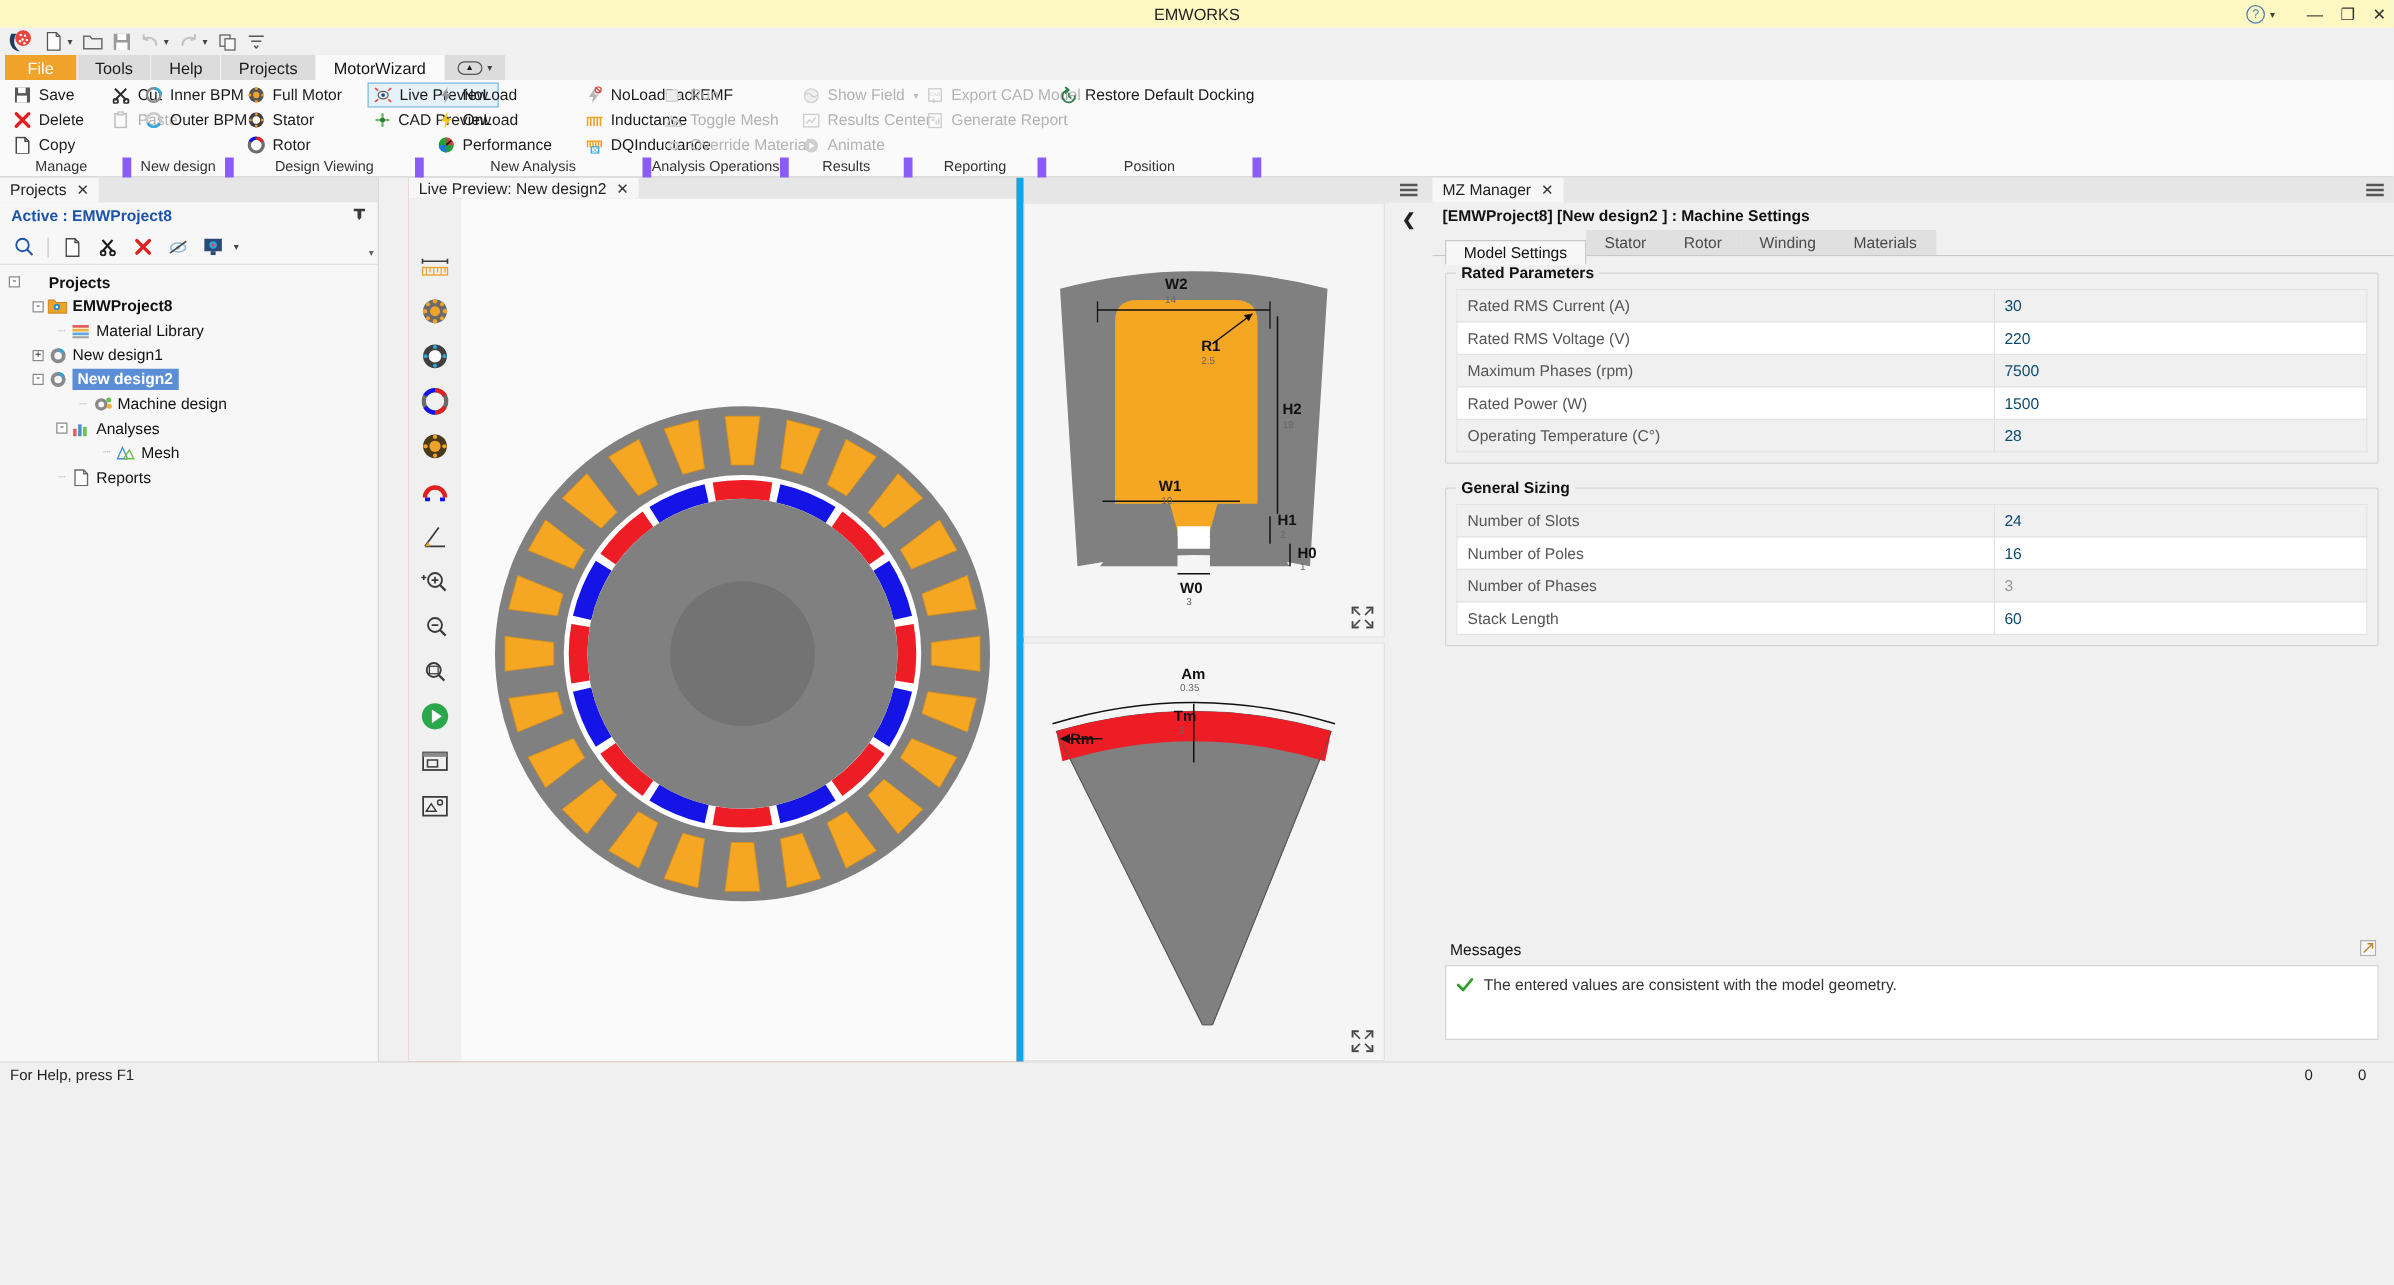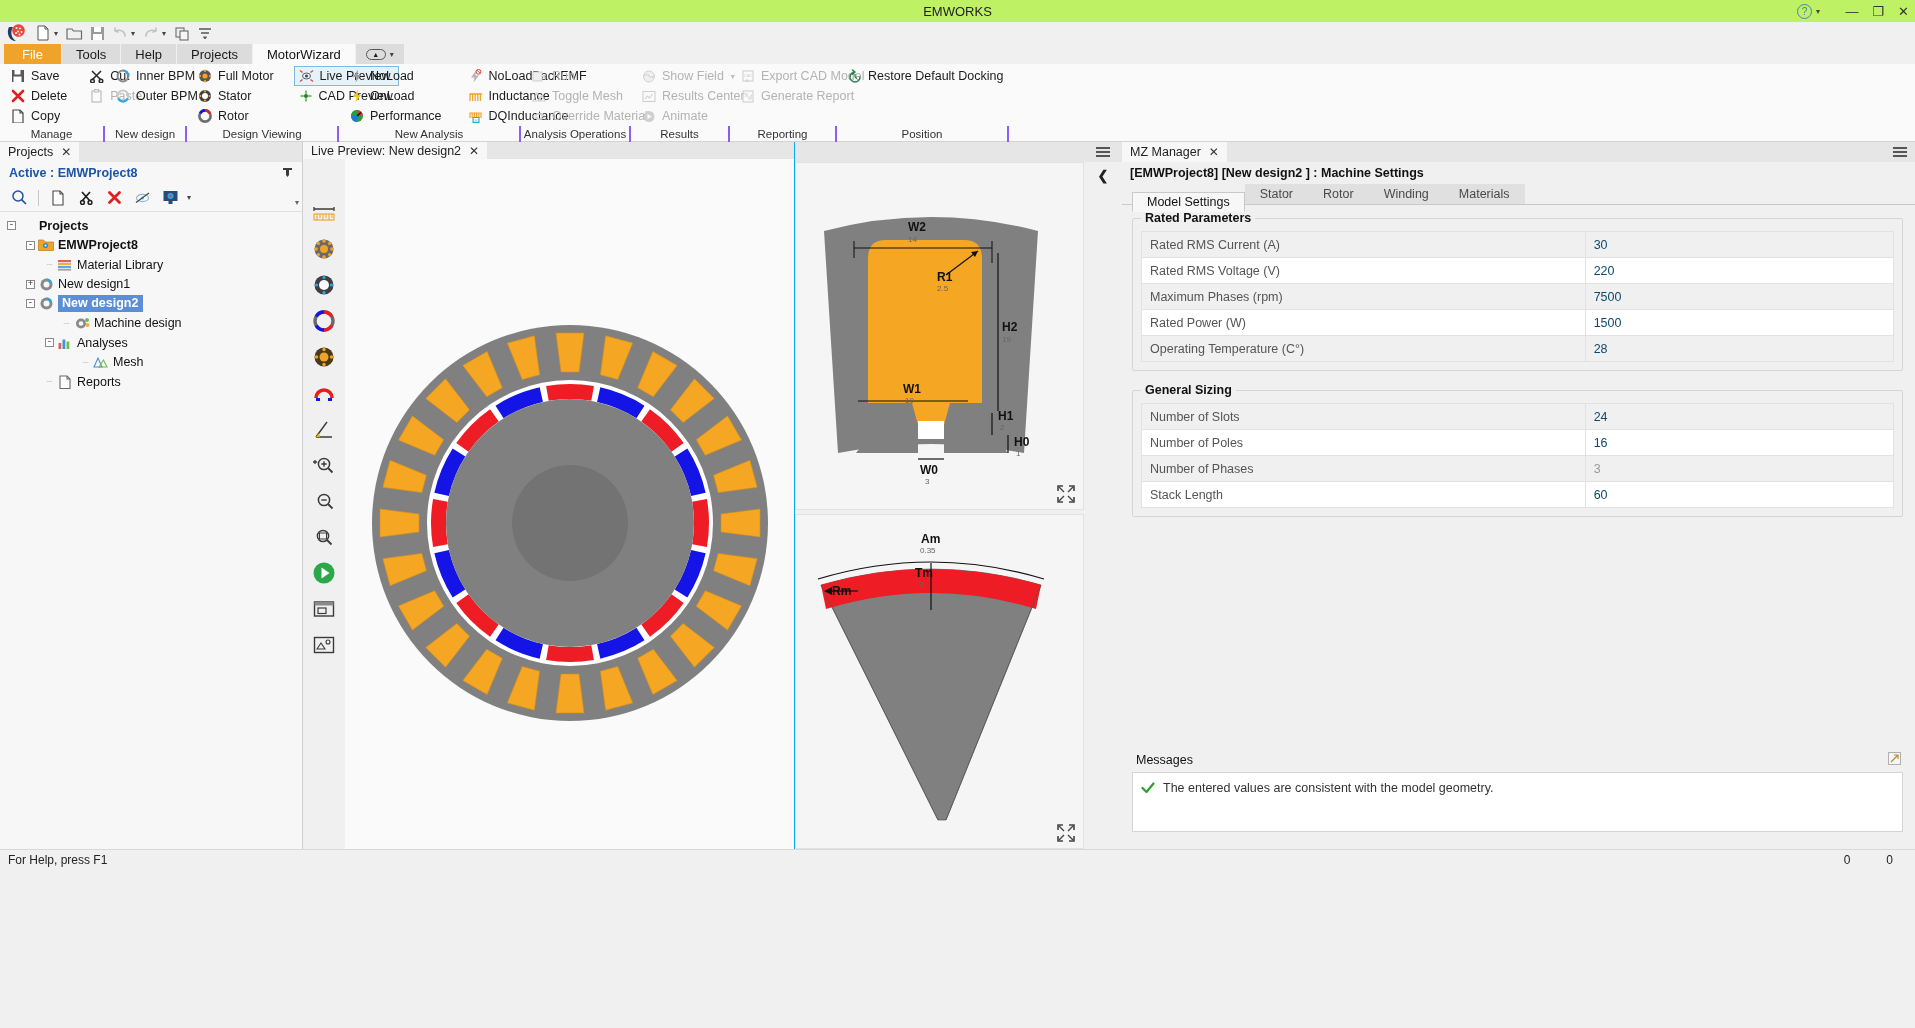--- a/index.html
+++ b/index.html
@@ -5,21 +5,21 @@
   * { box-sizing: border-box; margin:0; padding:0; }
   html,body { width:1915px; height:1028px; overflow:hidden; }
   body {
     font-family: "Liberation Sans", sans-serif;
     font-size: 13px;
     color: #1a1a1a;
     background: #f0f0f0;
   }
   
   .titlebar {
-    height: 22px; background:#bef264; position:relative;
+    height: 22px; background:#fef9c3; position:relative;
     display:flex; align-items:center; justify-content:center;
     border-bottom:0px solid #ddd;
   }
   .titlebar .title { font-size:13px; color:#222; }
   .titlebar .winbtns { position:absolute; right:6px; top:0; height:22px; display:flex; align-items:center; gap:14px; }
   .titlebar .winbtns span { font-size:13px; color:#333; cursor:default; }
   .helpgrp { position:absolute; right:95px; top:0; height:22px; display:flex; align-items:center; gap:4px;}
   .circ-help {
     width:15px;height:15px;border:1.4px solid #4b7fb5;border-radius:50%;
     color:#4b7fb5;font-size:10px;display:flex;align-items:center;justify-content:center;
@@ -41,21 +41,21 @@
   .dz-pill { width:20px;height:11px;border:1.2px solid #555;border-radius:6px;display:flex;align-items:center;justify-content:center;font-size:7px;}
   
   .ribbon {
     height:78px; background:#fafafa; display:flex; border-bottom:1px solid #d4d4d4;
     position:relative;
   }
   .rgroup { display:flex; flex-direction:column; height:78px; position:relative; }
   .rgroup .gbody { flex:1; display:flex; padding:2px 6px 0 6px; gap:12px;}
   .rgroup .glabel {
     height:16px; font-size:11.5px; color:#333; display:flex;
-    align-items:center; justify-content:center; border-right:2px solid #8b5cf6;
+    align-items:center; justify-content:center; border-right:7px solid #8b5cf6;
   }
   .rcol { display:flex; flex-direction:column; justify-content:flex-start; }
   .ritem {
     height:20px; display:flex; align-items:center; gap:5px;
     padding:0 6px 0 4px; font-size:12.5px; color:#1b1b1b; white-space:nowrap;
   }
   .ritem.dis { color:#b3b3b3; }
   .ritem.sel { border:1px solid #7fbadf; background:#e6f2fa; }
   .ricon { width:16px;height:16px;display:flex;align-items:center;justify-content:center;flex:0 0 16px;}
   .caret { font-size:8px; color:#555; margin-left:2px;}
@@ -87,21 +87,21 @@
   .treebox { flex:1; background:#f7f7f7; position:relative; }
   .tree { padding-top:4px; font-size:12.5px; }
   .trow { height:19.5px; display:flex; align-items:center; white-space:nowrap; }
   .trow .twist { width:13px; height:13px; display:flex; align-items:center; justify-content:center; font-size:10px; color:#555;}
   .tbox { width:9px;height:9px;border:1px solid #8a8a8a;background:#fff;display:flex;align-items:center;justify-content:center;font-size:9px;line-height:7px;color:#333; font-family:"Liberation Mono",monospace;}
   .tico { width:18px;height:16px;display:flex;align-items:center;justify-content:center;margin-right:3px;}
   .tlabel { color:#111; }
   .tlabel.bold { font-weight:bold; }
   .tlabel.sel { background:#5b8ed6; color:#fff; font-weight:bold; padding:1px 5px 2px 4px;}
   
-  .centerpanel { width:492px; display:flex; flex-direction:column; border-right:1px solid #0ea5e9; background:#c2410c;}
+  .centerpanel { width:492px; display:flex; flex-direction:column; border-right:6px solid #0ea5e9; background:#c2410c;margin-left:24px;}
   .cp-tabrow { height:20px; background:#e6e6e6; display:flex; align-items:stretch; }
   .canvaswrap { flex:1; display:flex; background:#fafafa; }
   .vtoolbar {
     width:42px; background:#f0f0f0; display:flex; flex-direction:column;
     align-items:center; padding-top:40px; gap:8px;
   }
   .vt-ico { width:28px;height:28px;display:flex;align-items:center;justify-content:center; }
   .maincanvas { flex:1; background:#fafafa; position:relative; overflow:hidden; }
   
   .rightprev { width:289px; display:flex; flex-direction:column; background:#f0f0f0;}

